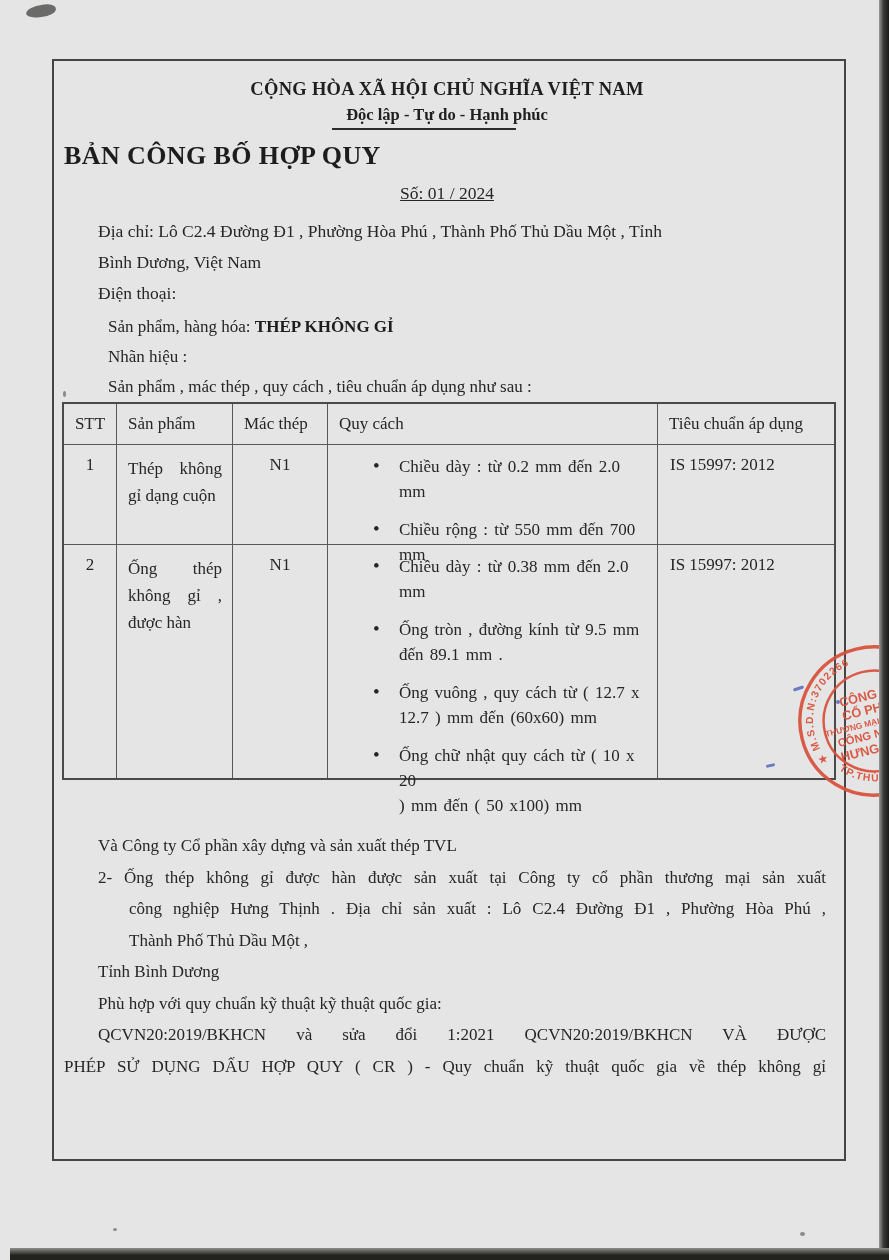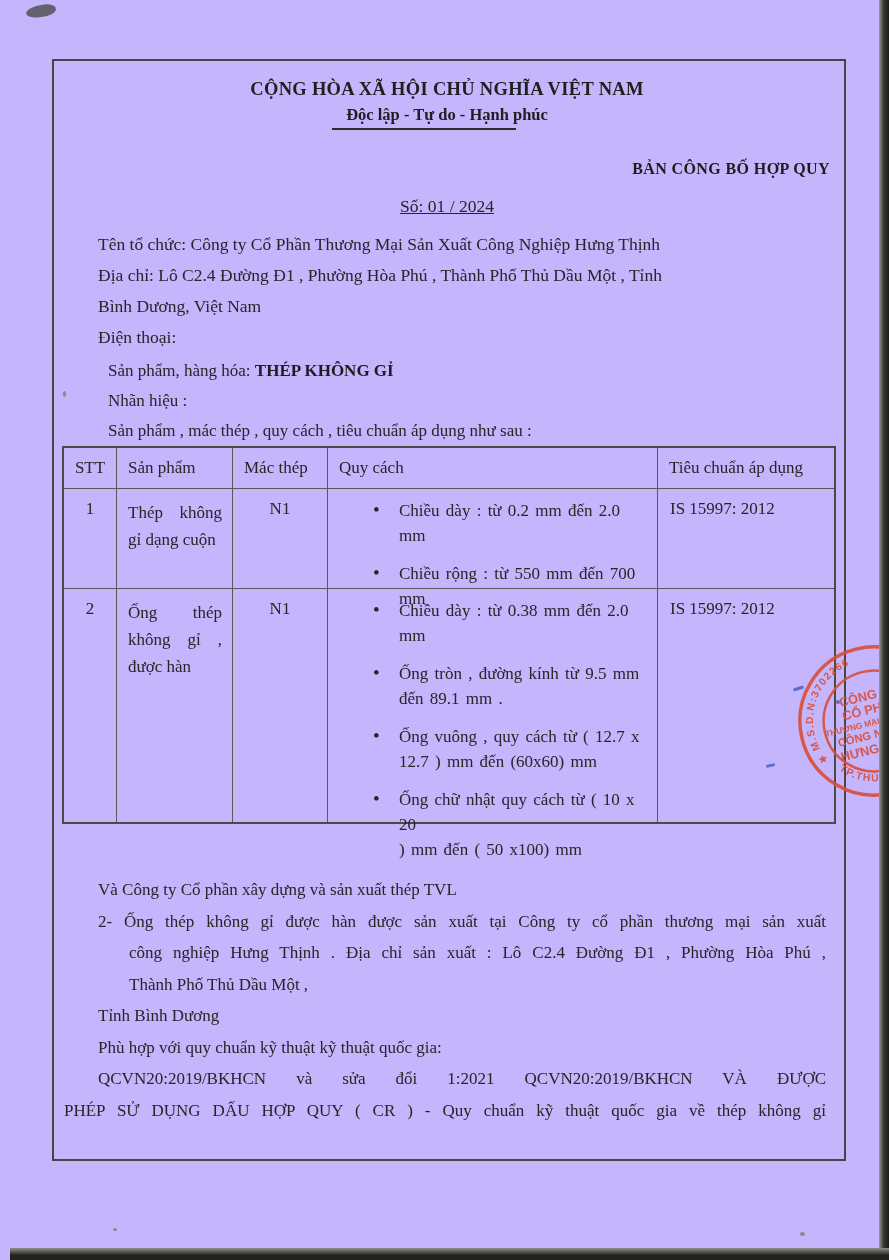--- a/index.html
+++ b/index.html
@@ -2,21 +2,21 @@
 <html><head>
 <meta charset="utf-8">
 <style>
   html,body { margin:0; padding:0; }
   body {
     width:889px; height:1260px; position:relative; overflow:hidden;
     background:#ffffff;
     font-family:"Liberation Serif","DejaVu Serif",serif;
     color:#262626;
   }
-  .page { position:absolute; inset:0; background:#c4b5fd; }
+  .page { position:absolute; inset:0; background:#e5e5e5; }
 
   
   .edge-right { position:absolute; top:0; right:0; width:10px; height:1260px;
     background:linear-gradient(to right,#9a9a96,#3a3a38 45%,#191917); }
   .edge-bottom { position:absolute; left:10px; right:0; bottom:0; height:12px;
     background:linear-gradient(to bottom,#8e8e8a,#22221f 60%); }
   .smudge-topleft { position:absolute; left:26px; top:5px; width:30px; height:12px;
     background:#4c4c4a; border-radius:62% 40% 55% 45%; transform:rotate(-7deg); opacity:.8; }
   .speck { position:absolute; background:#8a8a88; border-radius:50%; }
   .pen-mark { position:absolute; background:#3d55b8; opacity:.75; }
@@ -27,21 +27,21 @@
   
   .frame { position:absolute; left:52px; top:59px; width:794px; height:1102px;
     border:2px solid #454543; box-sizing:border-box; padding:0 14px 0 10px; }
 
   .nat-header { text-align:center; margin-top:15px; }
   .nat-line1 { font-size:18.5px; font-weight:700; line-height:26px; letter-spacing:.3px; color:#1f1f1f; }
   .nat-line2-wrap { margin-top:1px; }
   .nat-line2 { display:inline-block; position:relative; font-size:16.5px; font-weight:700; line-height:24px; color:#1f1f1f; }
   .nat-line2::after { content:""; position:absolute; left:-14px; right:32px; bottom:-3px; height:2px; background:#2c2c2c; }
 
-  .doc-title { margin-top:28px; text-align:right; font-weight:700; font-size:16px; line-height:28px; letter-spacing:.4px; color:#1d1d1d; }
+  .doc-title { margin-top:15px; text-align:left; font-weight:700; font-size:26px; line-height:28px; letter-spacing:.4px; color:#1d1d1d; }
   .doc-number { margin-top:11px; text-align:center; font-size:17.5px; line-height:24px;text-decoration:underline; }
 
   .info-block { margin:11px 0 0 34px; font-size:17.5px; line-height:31px; }
   .product-block { margin:3px 0 0 44px; font-size:17px; line-height:30px; }
   .product-value { font-weight:700; color:#1d1d1d; }
 
   
   .tbl { margin-top:0; margin-left:-2px; width:774px; box-sizing:border-box;
     border:2px solid #4a4a48; display:grid;
     grid-template-columns:53px 116px 95px 330px 1fr;
@@ -86,21 +86,20 @@
       <div class="nat-line1">CỘNG HÒA XÃ HỘI CHỦ NGHĨA VIỆT NAM</div>
       <div class="nat-line2-wrap">
         <span class="nat-line2">Độc lập - Tự do - Hạnh phúc</span>
       </div>
     </div>
 
     <div class="doc-title">BẢN CÔNG BỐ HỢP QUY</div>
     <div class="doc-number">Số: 01 / 2024</div>
 
     <div class="info-block">
-      <div>Tên tổ chức: Công ty Cổ Phần Thương Mại Sản Xuất Công Nghiệp Hưng Thịnh</div>
       <div>Địa chỉ: Lô C2.4 Đường Đ1 , Phường Hòa Phú , Thành Phố Thủ Dầu Một , Tỉnh</div>
       <div>Bình Dương, Việt Nam</div>
       <div>Điện thoại:</div>
     </div>
 
     <div class="product-block">
       <div><span>Sản phẩm, hàng hóa:</span> <span class="product-value">THÉP KHÔNG GỈ</span></div>
       <div>Nhãn hiệu :</div>
       <div>Sản phẩm , mác thép , quy cách , tiêu chuẩn áp dụng như sau :</div>
     </div>

